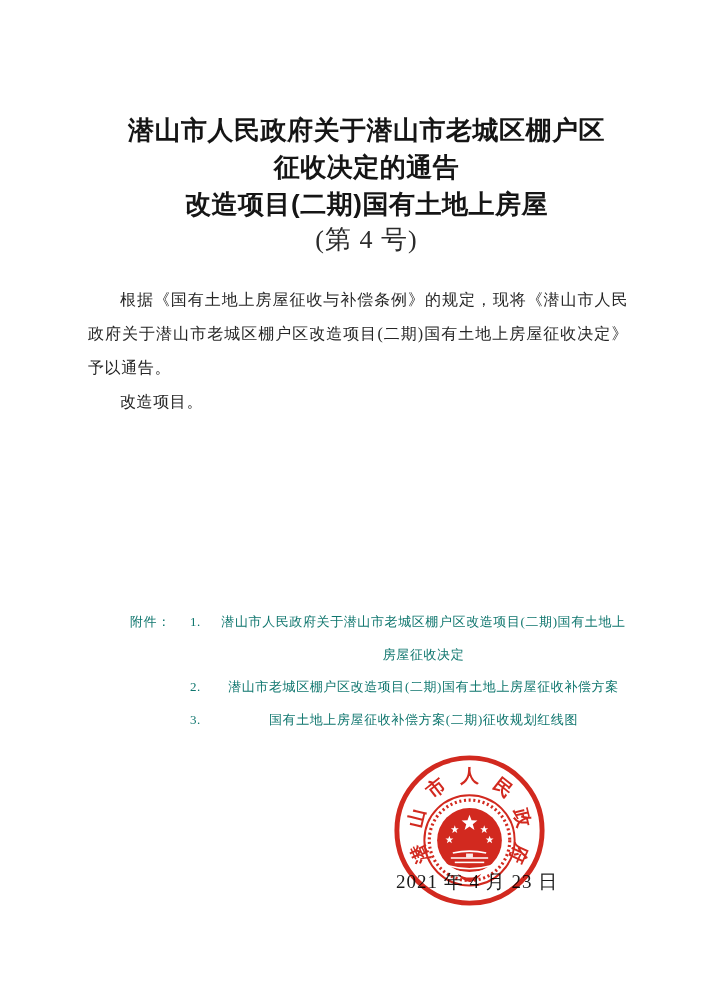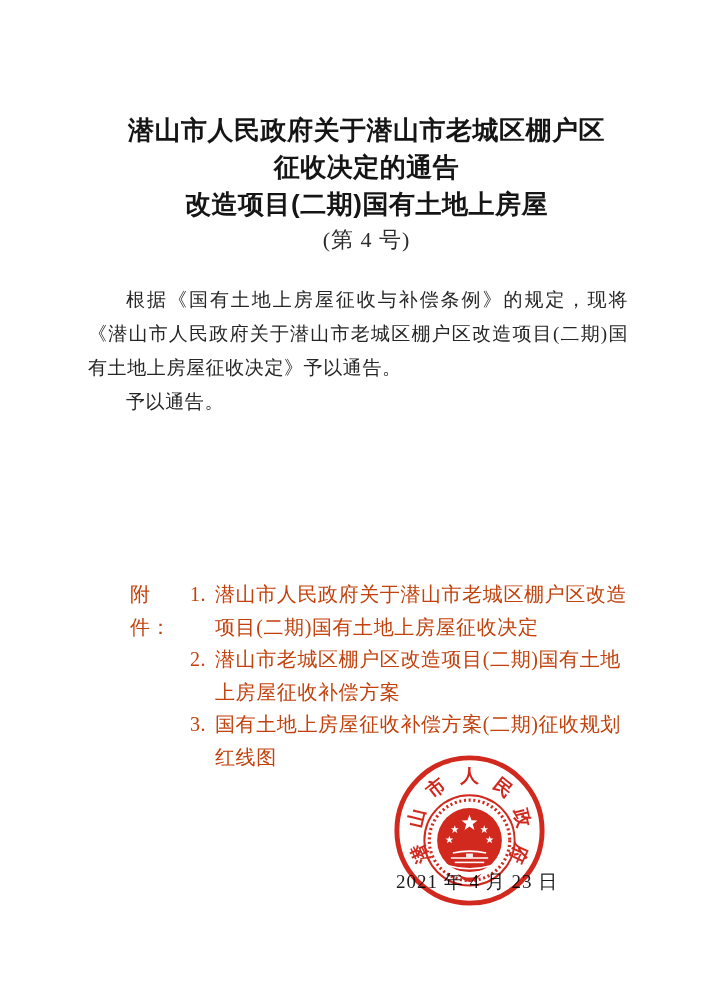--- a/index.html
+++ b/index.html
@@ -13,39 +13,39 @@
   .title {
     position:absolute; top:112px; left:0; width:707px; box-sizing:border-box;
     padding-left:26px; text-align:center;
     font-family:"Liberation Sans","DejaVu Sans",sans-serif;
     font-weight:bold; font-size:26px; line-height:37px; color:#151515;
     letter-spacing:0.5px;
   }
   .docnum {
     position:absolute; top:227px; left:0; width:707px; box-sizing:border-box;
     padding-left:26px; text-align:center;
-    font-size:22px; line-height:26px; color:#2b2b2b; letter-spacing:1px;
+    font-size:26px; line-height:26px; color:#2b2b2b; letter-spacing:1px;
   }
   .body-text {
     position:absolute; top:283px; left:88px; width:540px;
-    font-size:19px; line-height:34px; text-align:justify;
+    font-size:16px; line-height:34px; text-align:justify;
     letter-spacing:0.6px; color:#262626;
   }
   .body-text p { margin:0; text-indent:2em; }
   .body-text p.no-justify { text-align:left; }
   .attach {
-    position:absolute; top:578px; left:130px; width:502px;
-    font-size:20px; line-height:32.5px; letter-spacing:0.6px; color:#c2410c;
+    position:absolute; top:606px; left:130px; width:502px;
+    font-size:13px; line-height:32.5px; letter-spacing:0.6px; color:#0f766e;
     display:flex;
   }
   .attach-label { flex:none; width:60px; }
   .attach-list { flex:1; }
   .attach-item { display:flex; }
   .attach-num { flex:none; width:25px; }
-  .attach-text { flex:1; text-align:left; }
+  .attach-text { flex:1; text-align:center; }
   .seal {
     position:absolute; left:391px; top:752px; width:157px; height:157px;
     z-index:2; pointer-events:none; mix-blend-mode:multiply;
   }
   .seal svg { display:block; width:100%; height:100%; }
   .seal text {
     font-family:"Liberation Sans","DejaVu Sans",sans-serif;
     font-weight:bold;
   }
   .date {
@@ -61,21 +61,21 @@
   <div class="title">
     <div>潜山市人民政府关于潜山市老城区棚户区</div>
     <div>征收决定的通告</div>
     <div>改造项目(二期)国有土地上房屋</div>
   </div>
 
   <div class="docnum">(第 4 号)</div>
 
   <div class="body-text">
     <p>根据《国有土地上房屋征收与补偿条例》的规定，现将《潜山市人民政府关于潜山市老城区棚户区改造项目(二期)国有土地上房屋征收决定》予以通告。</p>
-    <p class="no-justify">予以通告。</p>
+    <p class="no-justify">改造项目。</p>
   </div>
 
   <div class="attach">
     <div class="attach-label">附件：</div>
     <div class="attach-list">
       <div class="attach-item">
         <span class="attach-num">1.</span>
         <span class="attach-text">潜山市人民政府关于潜山市老城区棚户区改造项目(二期)国有土地上房屋征收决定</span>
       </div>
       <div class="attach-item">

